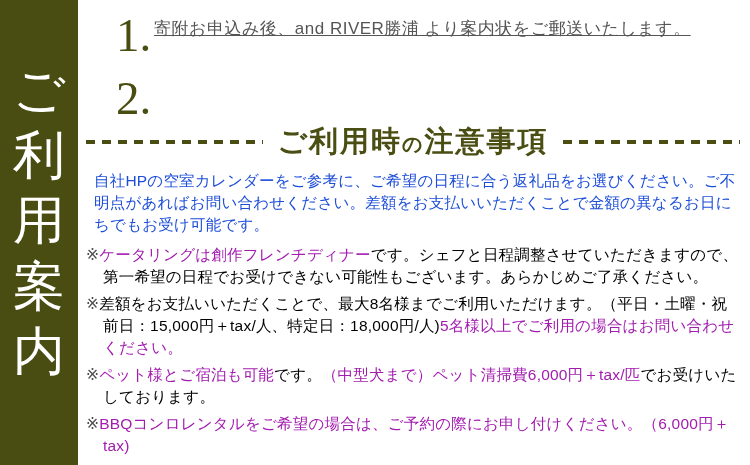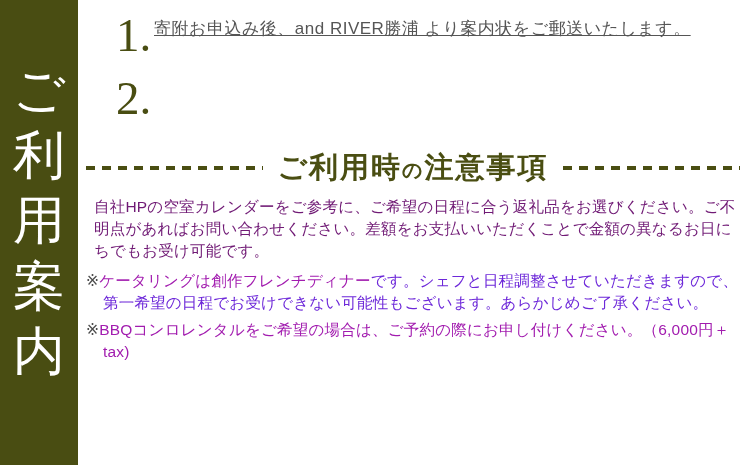--- a/index.html
+++ b/index.html
@@ -68,21 +68,21 @@
     color: #555555;
     padding-top: 4px;
     text-decoration: underline;
   }
 
   
   .section-header {
     display: flex;
     align-items: center;
     gap: 14px;
-    margin-top: 26px;
+    margin-top: 0;
     height: 40px;
   }
   .dash-line {
     flex: 1 1 auto;
     height: 4px;
     background: repeating-linear-gradient(90deg, #4a4e12 0 9px, transparent 9px 16px);
   }
   .section-title {
     font-family: "Liberation Serif", "DejaVu Serif", serif;
     font-weight: bold;
@@ -96,36 +96,36 @@
     font-weight: 600;
   }
 
   
   .intro {
     margin-top: 8px;
     padding-left: 8px;
     font-size: 15.5px;
     line-height: 22px;
     letter-spacing: 0.2px;
-    color: #701a75;
+    color: #1d4ed8;
   }
 
   
   .notes { margin-top: 8px; }
   .note {
     font-size: 15.5px;
     line-height: 22px;
     letter-spacing: 0.2px;
     color: #4d4d4d;
     padding-left: 17px;
     text-indent: -17px;
     margin-bottom: 5px;
   }
   .seg-red { color: #a21caf; }
-  .seg-default { color: #6d28d9; }
+  .seg-default { color: #000000; }
   .note-marker { color: #4d4d4d; }
 </style>
 </head>
 <body>
 
 <div class="sidebar">
   <div class="sidebar-title">
       <div>ご</div>
       <div>利</div>
       <div>用</div>
@@ -150,18 +150,20 @@
     <div class="section-title"><span>ご利用時</span><span class="particle">の</span><span>注意事項</span></div>
     <div class="dash-line"></div>
   </div>
 
   <div class="intro">自社HPの空室カレンダーをご参考に、ご希望の日程に合う返礼品をお選びください。ご不明点があればお問い合わせください。差額をお支払いいただくことで金額の異なるお日にちでもお受け可能です。</div>
 
   <div class="notes">
 
     <div class="note"><span class="note-marker">※</span><span class="seg-red">ケータリングは創作フレンチディナー</span><span class="seg-default">です。シェフと日程調整させていただきますので、第一希望の日程でお受けできない可能性もございます。あらかじめご了承ください。</span></div>
 
+    <div class="note"><span class="note-marker">※</span><span class="seg-default">差額をお支払いいただくことで、最大8名様までご利用いただけます。（平日・土曜・祝前日：15,000円＋tax/人、特定日：18,000円/人)</span><span class="seg-red">5名様以上でご利用の場合はお問い合わせください。</span></div>
 
+    <div class="note"><span class="note-marker">※</span><span class="seg-red">ペット様とご宿泊も可能</span><span class="seg-default">です。</span><span class="seg-red">（中型犬まで）ペット清掃費6,000円＋tax/匹</span><span class="seg-default">でお受けいたしております。</span></div>
 
     <div class="note"><span class="note-marker">※</span><span class="seg-red">BBQコンロレンタルをご希望の場合は、ご予約の際にお申し付けください。（6,000円＋tax)</span></div>
 
   </div>
 </div>
 
 </body></html>

